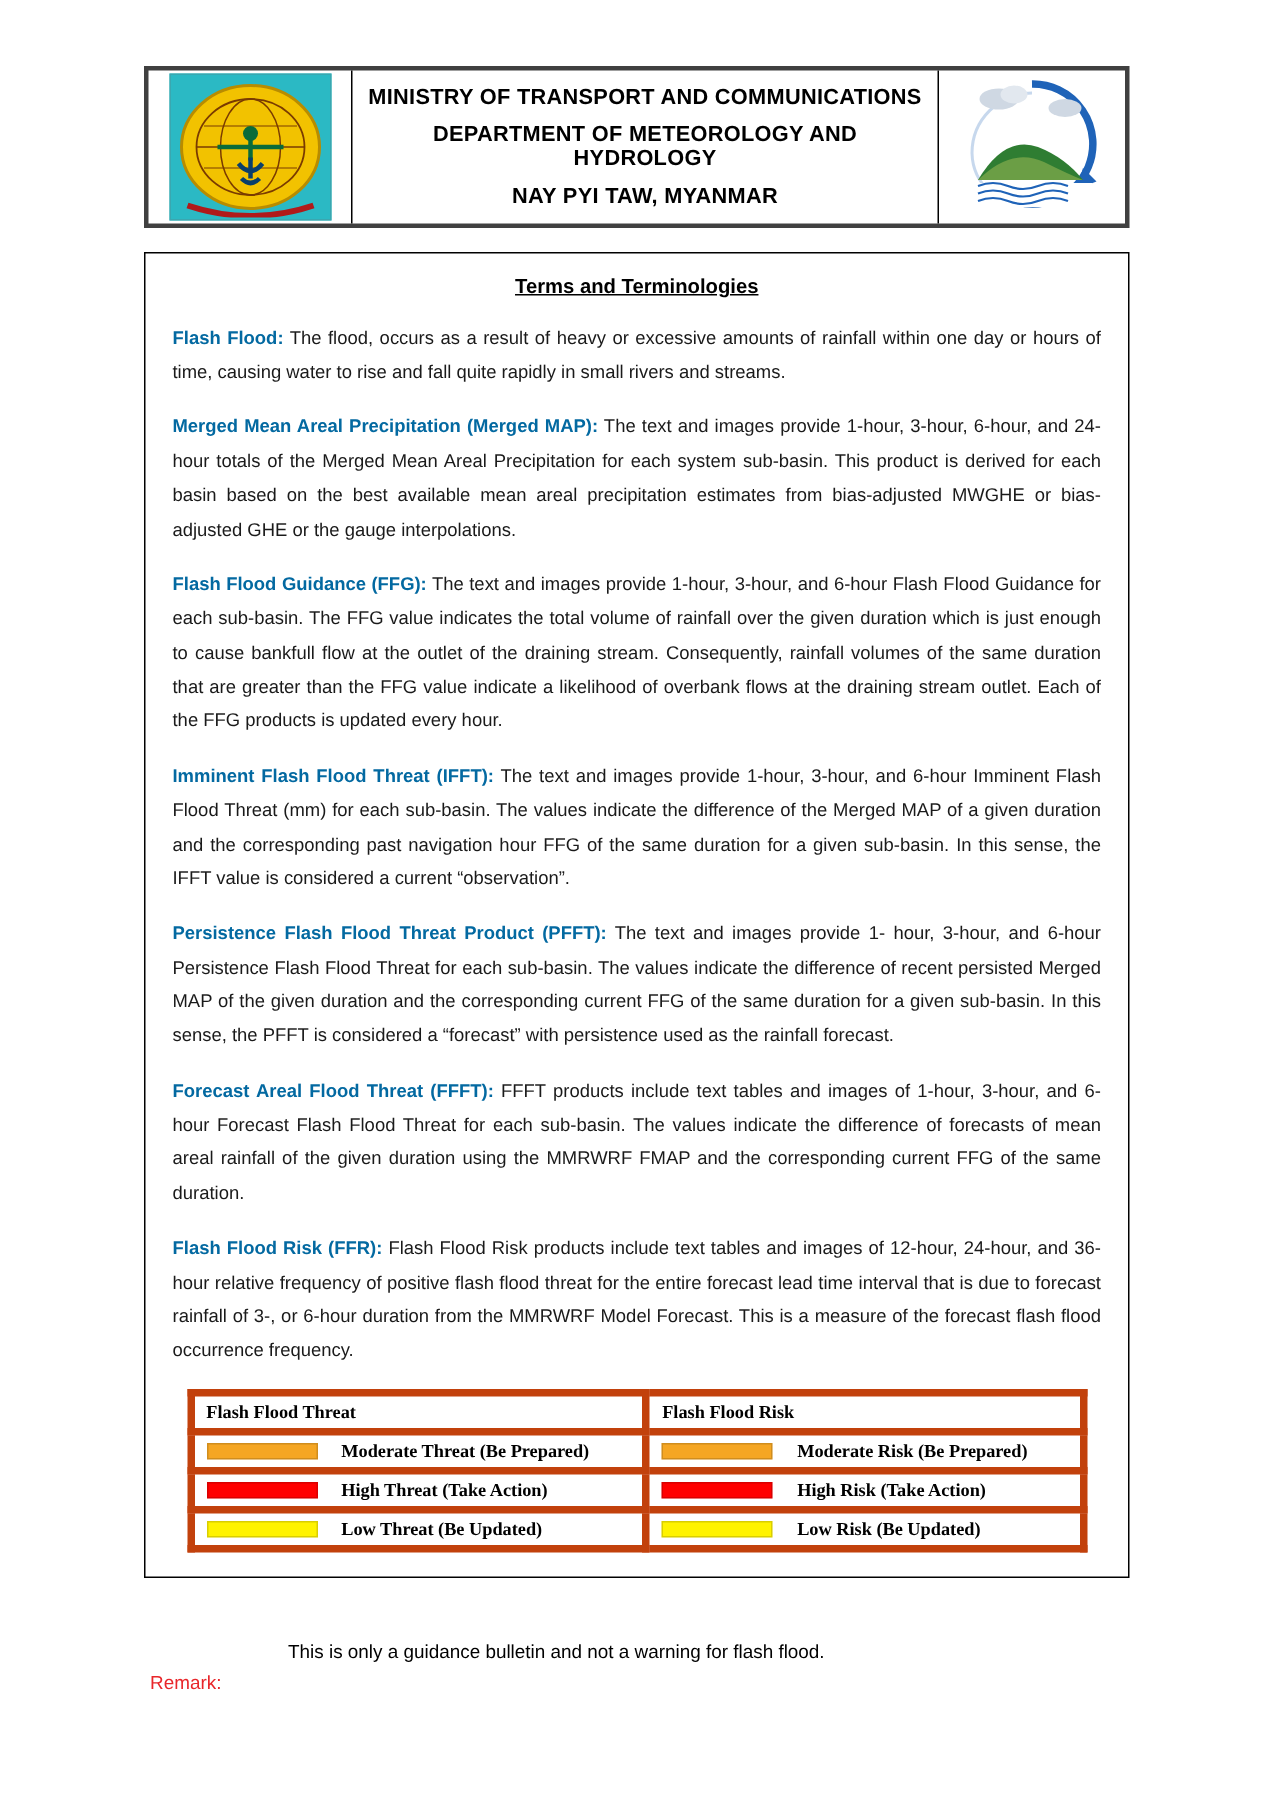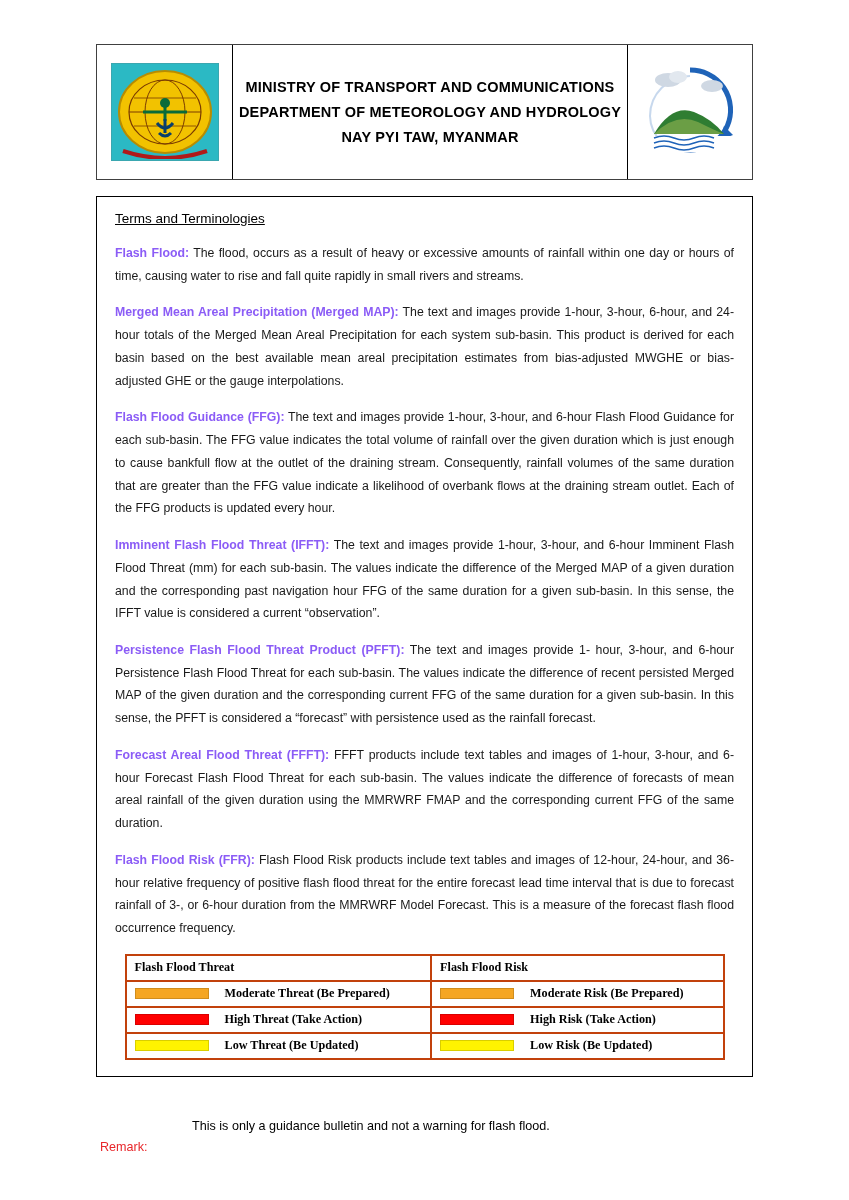--- a/index.html
+++ b/index.html
@@ -18,23 +18,23 @@
   .page {
     width: 849px;
     height: 1200px;
     padding: 44px 24px 0 24px;
     position: relative;
   }
 
   
   .header {
     display: flex;
-    border: 1px solid #404040;
+    border: 3px solid #404040;
     margin: 0 72px 0 72px;
-    height: 136px;
+    height: 108px;
   }
   .header-logo-left {
     width: 136px;
     border-right: 1px solid #000;
     display: flex;
     align-items: center;
     justify-content: center;
     flex: 0 0 136px;
   }
   .header-center {
@@ -73,50 +73,50 @@
     justify-content: center;
   }
 
   
   .content-box {
     border: 1px solid #000;
     margin: 16px 72px 0 72px;
     padding: 12px 18px 16px 18px;
   }
   .doc-title {
-    text-align: left;
-    font-weight: normal;
+    text-align: center;
+    font-weight: bold;
     font-size: 13.5px;
     text-decoration: underline;
     margin: 2px 0 16px 0;
   }
   p.para {
     font-size: 12.3px;
     line-height: 1.85;
     margin: 0 0 14px 0;
     text-align: justify;
     text-justify: inter-word;
     color: #1a1a1a;
   }
   p.para:last-of-type { margin-bottom: 12px; }
-  .term { font-weight: bold; color: #8b5cf6; }
+  .term { font-weight: bold; color: #0369a1; }
 
   
   .legend-wrap {
     display: flex;
     justify-content: center;
     margin-top: 14px;
   }
   table.legend {
     border-collapse: collapse;
     width: 600px;
     font-family: "Liberation Serif", serif;
   }
   table.legend th, table.legend td {
-    border: 2px solid #c2410c;
+    border: 5px solid #c2410c;
     padding: 2px 8px;
     font-size: 12.2px;
     vertical-align: middle;
   }
   table.legend th {
     text-align: left;
     font-weight: bold;
     height: 26px;
   }
   table.legend td { height: 26px; }

